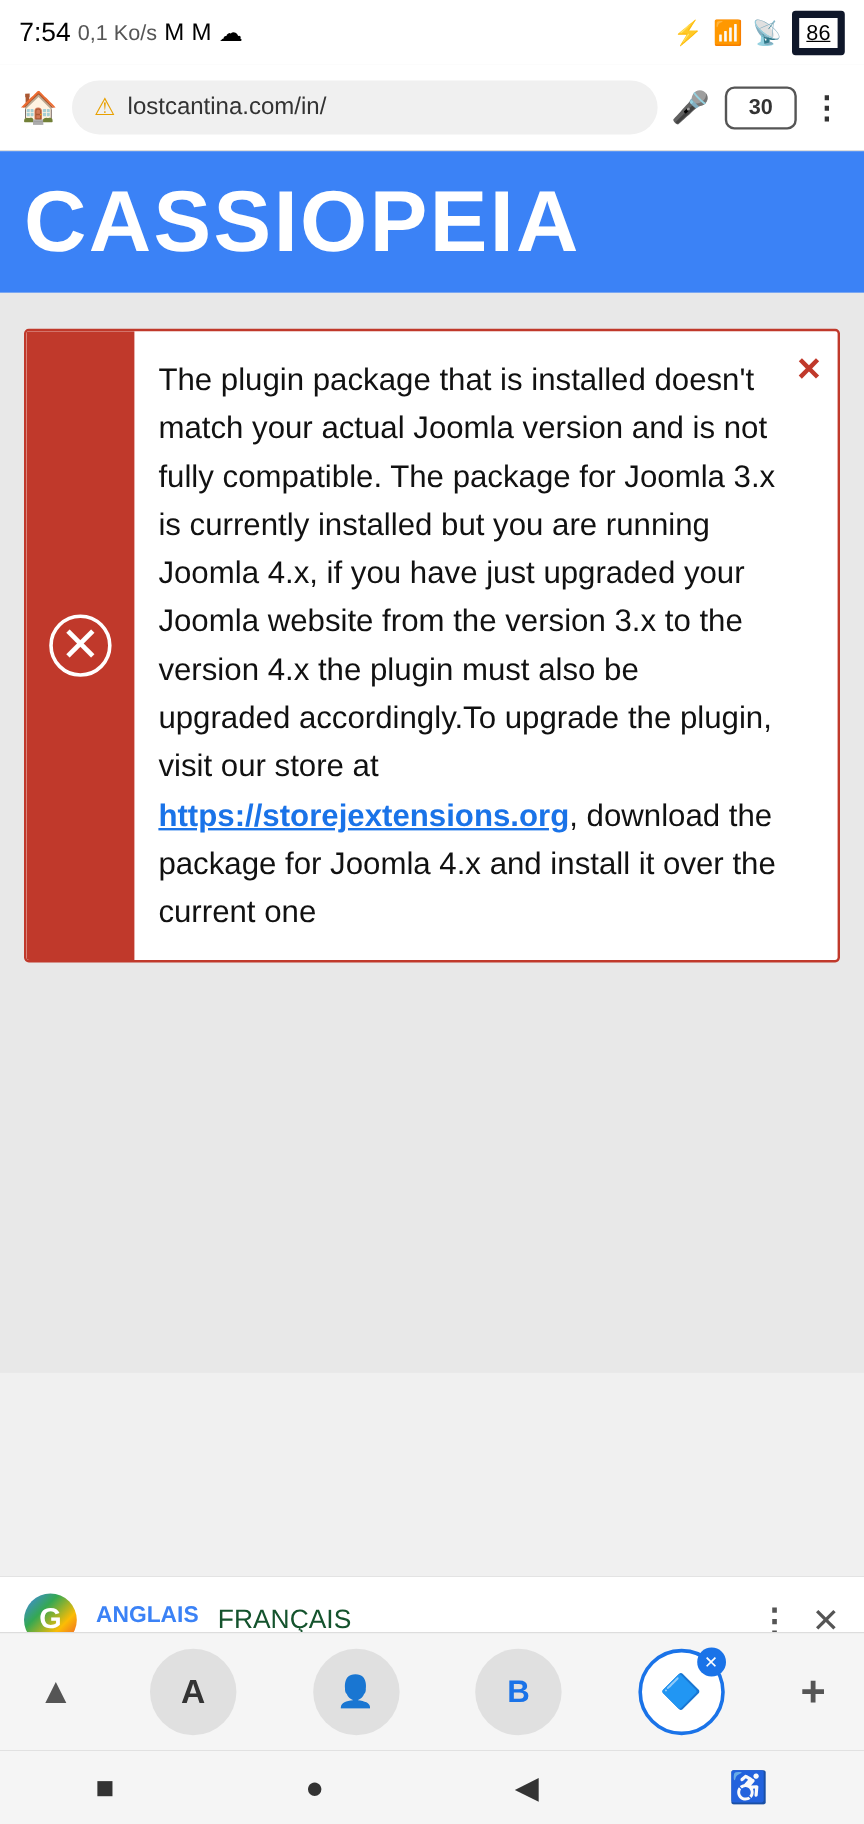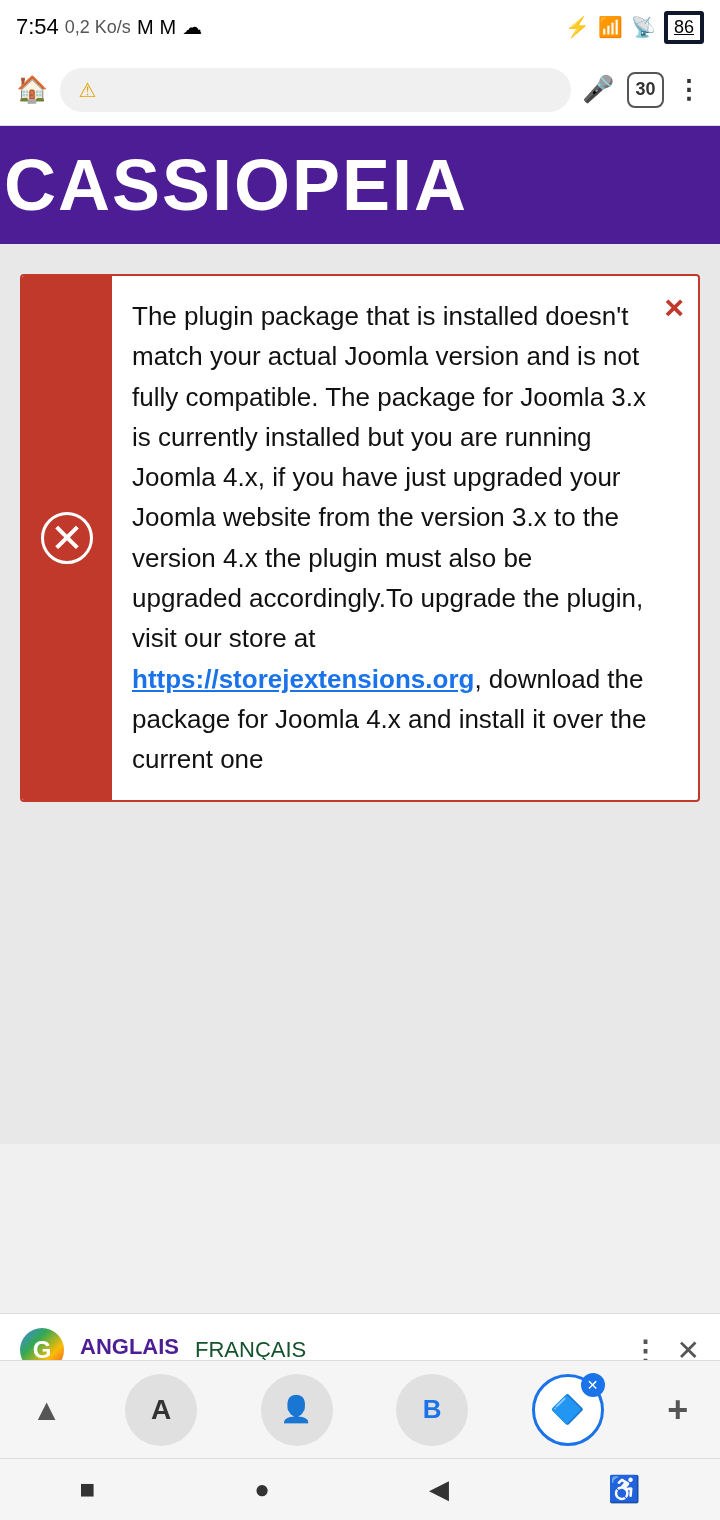--- a/index.html
+++ b/index.html
@@ -21,29 +21,29 @@
     }
     .browser-home-btn { font-size: 26px; color: #555; }
     .browser-url-bar {
       flex: 1; background: #f0f0f0; border-radius: 24px;
       padding: 10px 18px; display: flex; align-items: center; gap: 10px;
     }
     .browser-url-warning { color: #e8a000; font-size: 20px; }
     .browser-url-text { font-size: 20px; color: #333; flex: 1; }
     .browser-mic { font-size: 26px; color: #555; }
     .browser-tabs {
-      width: 37px; height: 36px; border: 2px solid #555; border-radius: 8px;
+      width: 60px; height: 36px; border: 2px solid #555; border-radius: 8px;
       display: flex; align-items: center; justify-content: center;
       font-size: 18px; font-weight: bold; color: #333;
     }
     .browser-menu { font-size: 28px; color: #333; letter-spacing: 2px; font-weight: bold; }
 
     
     .site-header {
-      background: #4c1d95; padding: 18px 4px; display: flex; align-items: center;
+      background: #3b82f6; padding: 18px 20px; display: flex; align-items: center;
     }
     .site-title { color: #fff; font-size: 72px; font-weight: 900; letter-spacing: 2px; text-transform: uppercase; }
 
     
     .content-area { background: #e8e8e8; padding: 20px 0; min-height: 900px; }
 
     
     .alert-box {
       margin: 10px 20px; background: #fff;
       border: 2px solid #c0392b; border-radius: 4px;
@@ -64,21 +64,21 @@
     .alert-link { color: #1a73e8; text-decoration: underline; font-weight: bold; }
 
     
     .translation-bar {
       background: #fff; border-top: 1px solid #ddd;
       padding: 14px 20px; display: flex; align-items: center; gap: 16px;
       position: fixed; bottom: 134px; width: 720px;
     }
     .translate-google-icon { width: 44px; height: 44px; border-radius: 50%; background: linear-gradient(135deg, #4285f4, #34a853, #fbbc05, #ea4335); display: flex; align-items: center; justify-content: center; font-size: 24px; color: #fff; font-weight: bold; }
     .translate-lang {
-      font-size: 22px; font-weight: bold; color: #4c1d95;
+      font-size: 19px; font-weight: bold; color: #3b82f6;
       border-bottom: 3px solid #1a73e8; padding-bottom: 4px;
     }
     .translate-lang-inactive { font-size: 22px; color: #14532d; }
     .translate-menu { font-size: 28px; color: #555; margin-left: auto; font-weight: bold; letter-spacing: 1px; }
     .translate-close { font-size: 28px; color: #555; }
 
     
     .bottom-nav {
       background: #f5f5f5; border-top: 1px solid #ddd;
       padding: 10px 0; display: flex; align-items: center; justify-content: space-around;
@@ -108,37 +108,38 @@
       position: fixed; bottom: 0; width: 720px; border-top: 1px solid #ddd;
     }
     .android-nav-btn { font-size: 26px; color: #333; }
   </style>
 </head>
 <body>
 
 <div class="status-bar">
   <div class="status-left">
     <span>7:54</span>
-    <span style="font-size:18px;color:#555;">0,2 Ko/s</span>
+    <span style="font-size:18px;color:#555;">0,1 Ko/s</span>
     <span style="font-size:20px;">M</span>
     <span style="font-size:20px;">M</span>
     <span style="font-size:20px;">☁</span>
   </div>
   <div class="status-right">
     <span style="font-size:20px;">⚡</span>
     <span style="font-size:20px;">📶</span>
     <span style="font-size:20px;">📡</span>
-    <span style="font-size:18px;border:4px solid #0f172a;border-radius:3px;padding:2px 6px;text-decoration:underline;">86</span>
+    <span style="font-size:18px;border:6px solid #0f172a;border-radius:3px;padding:2px 6px;text-decoration:underline;">86</span>
   </div>
 </div>
 
 <div class="browser-bar">
   <span class="browser-home-btn">🏠</span>
   <div class="browser-url-bar">
     <span class="browser-url-warning">⚠</span>
+    <span class="browser-url-text">lostcantina.com/in/</span>
   </div>
   <span class="browser-mic">🎤</span>
   <div class="browser-tabs">
     <span>30</span>
   </div>
   <span class="browser-menu" style="font-size:26px;">⋮</span>
 </div>
 
 <div class="site-header">
   <span class="site-title">CASSIOPEIA</span>

